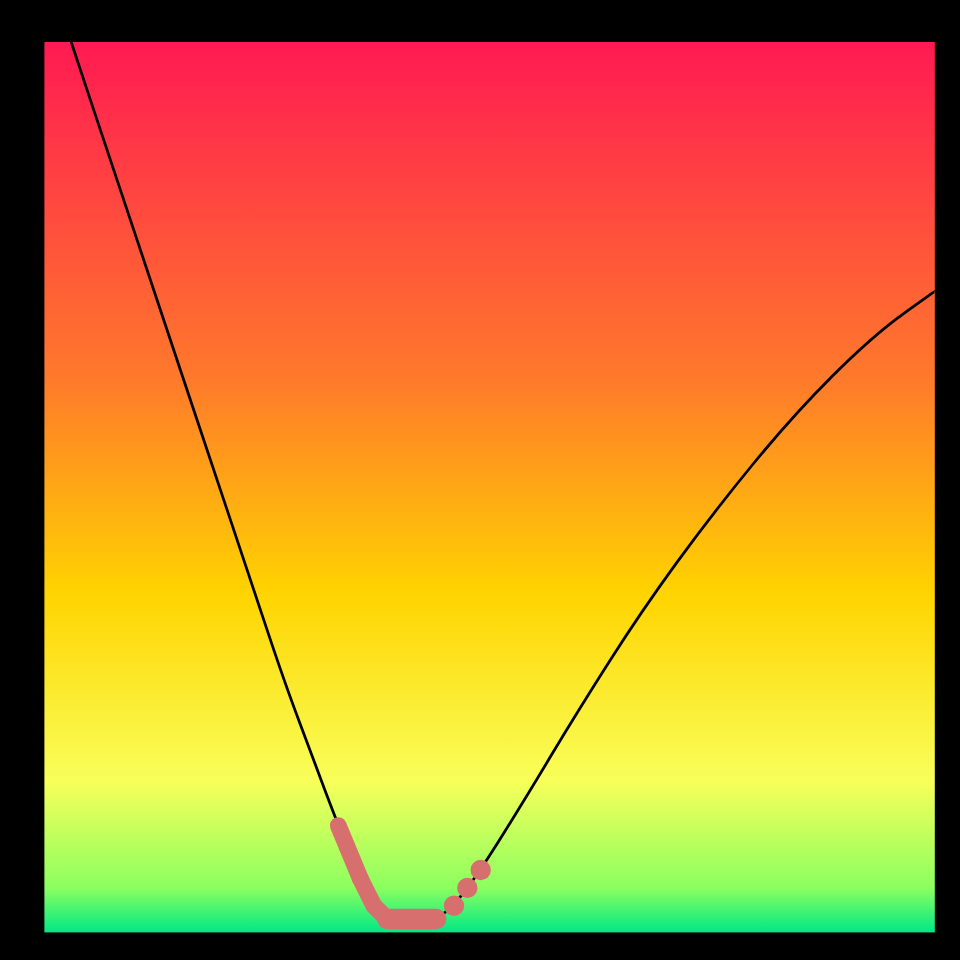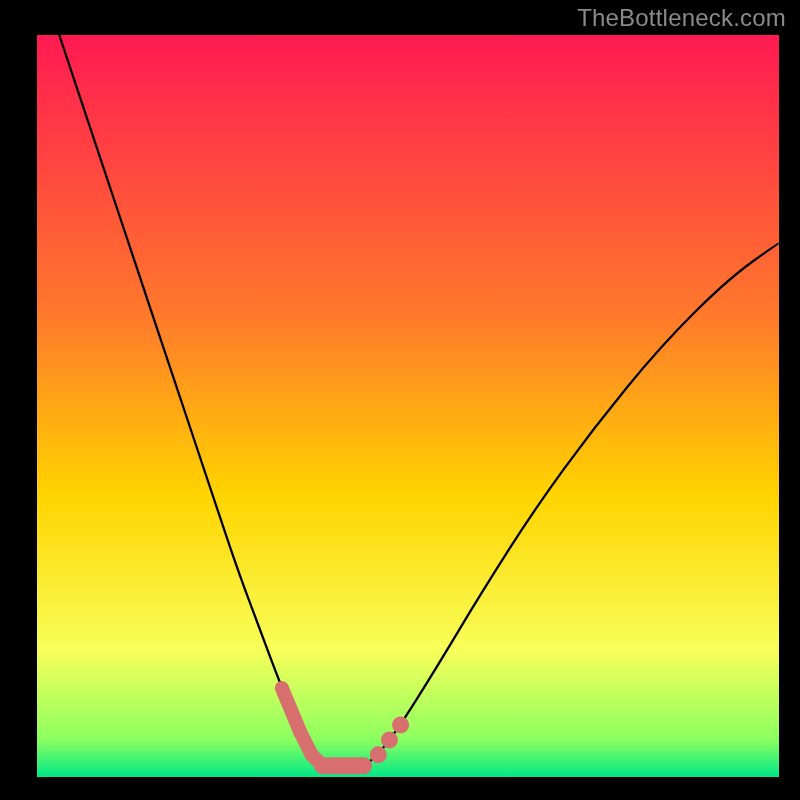--- a/index.html
+++ b/index.html
@@ -59,15 +59,14 @@
         <path d="M 281.86 687.96 L 300.40999999999997 732.48" stroke="#d86f6f" stroke-width="14" stroke-linecap="round" fill="none"></path>
         <path d="M 300.40999999999997 732.48 L 311.54 754.74" stroke="#d86f6f" stroke-width="14" stroke-linecap="round" fill="none"></path>
         <path d="M 311.54 754.74 L 322.67 765.87" stroke="#d86f6f" stroke-width="14" stroke-linecap="round" fill="none"></path>
         <path d="M 322.67 765.87 L 363.48 765.87" stroke="#d86f6f" stroke-width="17" stroke-linecap="round" fill="none"></path>
         <circle cx="378.32" cy="754.74" r="8.5" fill="#d86f6f"></circle>
         <circle cx="389.45" cy="739.9" r="8.5" fill="#d86f6f"></circle>
         <circle cx="400.58" cy="725.06" r="8.5" fill="#d86f6f"></circle>
       </g>
   </svg>
 
-  <div class="watermark">TheBottleneck.com</div>
 
 </div>
 
 </body></html>

